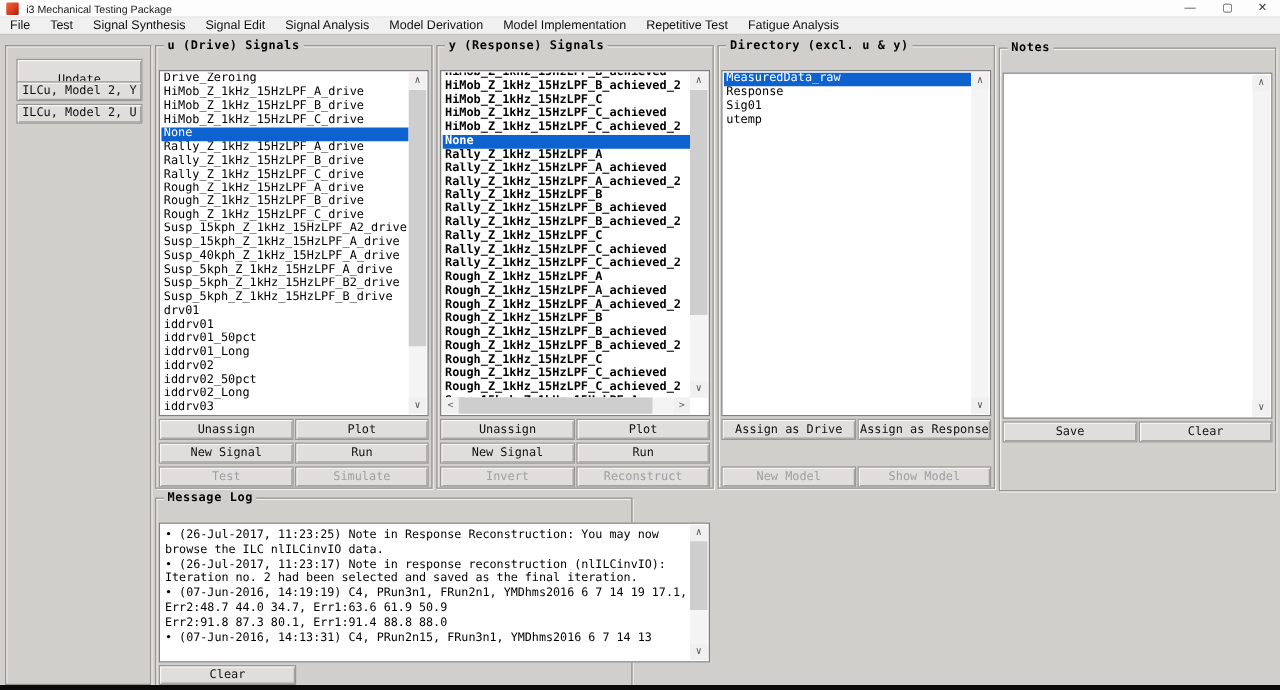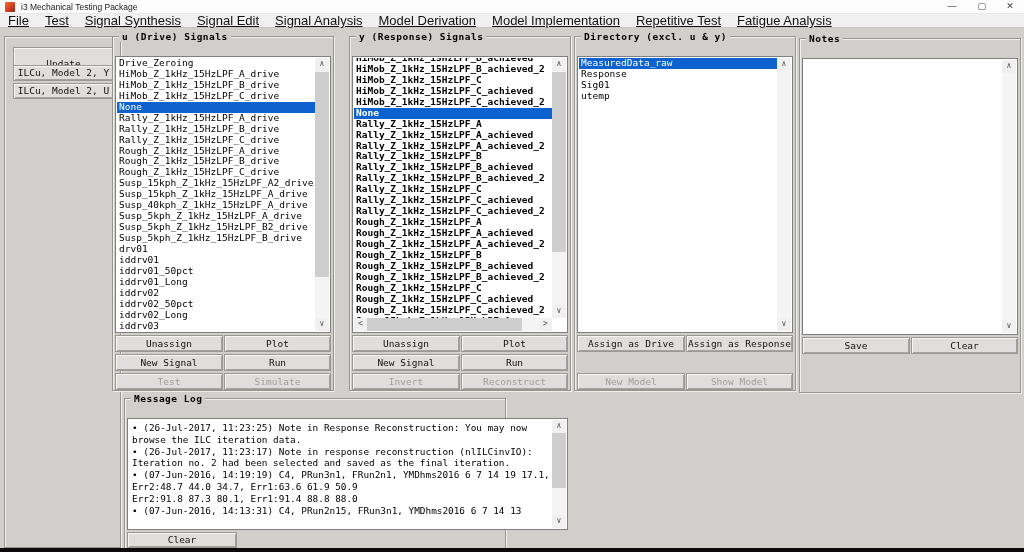--- a/index.html
+++ b/index.html
@@ -8,21 +8,21 @@
   .abs { position:absolute; }
 
   
   .titlebar { left:0; top:0; width:1024px; height:14px; background:#fdfdfd; border-bottom:1px solid #e8e8e8; }
   .app-icon { left:5px; top:2px; width:10px; height:10px; background:linear-gradient(135deg,#f06a2e 0%,#d43a23 60%,#8c2413 100%); border-radius:1px; }
   .title-text { left:21px; top:0; height:14px; line-height:14px; font-family:"Liberation Sans",sans-serif; font-size:8.5px; color:#1a1a1a; }
   .winbtn { top:0; width:28px; height:14px; line-height:13px; text-align:center; font-family:"Liberation Sans",sans-serif; font-size:9px; color:#404040; }
 
   
   .menubar { left:0; top:14px; width:1024px; height:14px; background:#f0f0f0; border-bottom:1px solid #c9c7c4; display:flex; }
-  .menu-item { height:13px; line-height:13px; padding:0 8px; font-family:"Liberation Sans",sans-serif; font-size:13px; color:#111;text-decoration:underline; }
+  .menu-item { height:13px; line-height:13px; padding:0 8px; font-family:"Liberation Sans",sans-serif; font-size:10px; color:#111; }
 
   
   .panel { }
   .pframe { left:0; right:0; top:5px; bottom:0; border:1px solid #979590; box-shadow:inset 1px 1px 0 #f2f0ec, 1px 1px 0 #f2f0ec; }
   .ptitle { left:7px; top:0; height:11px; line-height:11px; background:#d1cfcc; padding:0 3px; font-size:9.5px; font-weight:bold; letter-spacing:0.5px; color:#000; z-index:2; }
 
   
   .btn { background:#dfdedc; border:1px solid #9a9894; box-shadow:inset 1px 1px 0 #f7f6f3, inset -1px -1px 0 #a5a3a0; font-family:"DejaVu Sans Mono",monospace; font-size:9.5px; color:#111; text-align:center; line-height:14px; overflow:hidden; white-space:nowrap; }
   .btn.disabled { color:#9f9f9f; }
 
@@ -67,21 +67,21 @@
     <div class="menu-item">Fatigue Analysis</div>
   </div>
 
 <div class="abs panel" style="left:4px; top:31px; width:117px; height:517px;">
   <div class="abs pframe"></div>
   <button class="abs btn" style="left:9px; top:16px; width:101px; height:33px;">Update</button>
   <button class="abs btn" style="left:9px; top:34px; width:101px; height:16px;">ILCu, Model 2, Y</button>
   <button class="abs btn" style="left:9px; top:52px; width:101px; height:16px;">ILCu, Model 2, U</button>
 </div>
 
-<div class="abs panel" style="left:112px; top:31px; width:222px; height:360px;">
+<div class="abs panel" style="left:124px; top:31px; width:222px; height:360px;">
   <div class="abs pframe"></div>
   <div class="abs ptitle">u (Drive) Signals</div>
   <div class="abs listbox" style="left:3px; top:25px; width:216px; height:277px;">
     <div class="abs rows" style="left:1px; top:1px; right:15px; bottom:1px;">
         <div class="lr">Drive_Zeroing</div>
         <div class="lr">HiMob_Z_1kHz_15HzLPF_A_drive</div>
         <div class="lr">HiMob_Z_1kHz_15HzLPF_B_drive</div>
         <div class="lr">HiMob_Z_1kHz_15HzLPF_C_drive</div>
         <div class="lr sel">None</div>
         <div class="lr">Rally_Z_1kHz_15HzLPF_A_drive</div>
@@ -205,21 +205,21 @@
   <button class="abs btn" style="left:3px; top:304px; width:108px; height:17px;">Save</button>
   <button class="abs btn" style="left:112px; top:304px; width:107px; height:17px;">Clear</button>
 </div>
 
 <div class="abs panel" style="left:124px; top:393px; width:382px; height:157px;">
   <div class="abs pframe"></div>
   <div class="abs ptitle">Message Log</div>
   <div class="abs listbox" style="left:3px; top:25px; width:441px; height:112px;">
     <div class="abs rows" style="left:1px; top:1px; right:15px; bottom:1px; padding:2px 0 0 3px;">
         <div class="logline">• (26-Jul-2017, 11:23:25) Note in Response Reconstruction: You may now</div>
-        <div class="logline">browse the ILC iteration data.</div>
+        <div class="logline">browse the ILC nlILCinvIO data.</div>
         <div class="logline">• (26-Jul-2017, 11:23:17) Note in response reconstruction (nlILCinvIO):</div>
         <div class="logline">Iteration no. 2 had been selected and saved as the final iteration.</div>
         <div class="logline">• (07-Jun-2016, 14:19:19) C4, PRun3n1, FRun2n1, YMDhms2016 6 7 14 19 17.1,</div>
         <div class="logline">Err2:48.7 44.0 34.7, Err1:63.6 61.9 50.9</div>
         <div class="logline">Err2:91.8 87.3 80.1, Err1:91.4 88.8 88.0</div>
         <div class="logline">• (07-Jun-2016, 14:13:31) C4, PRun2n15, FRun3n1, YMDhms2016 6 7 14 13</div>
       </div>
     <div class="abs vscroll" style="right:1px; top:1px; bottom:1px;">
       <div class="abs sarr v" style="top:0;">∧</div>
       <div class="abs sthumb" style="left:0; width:14px; top:13px; height:55px;"></div>

